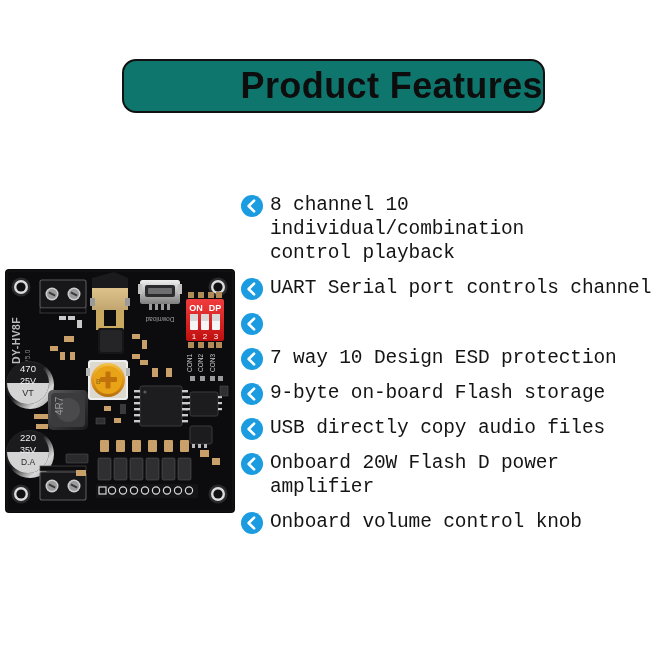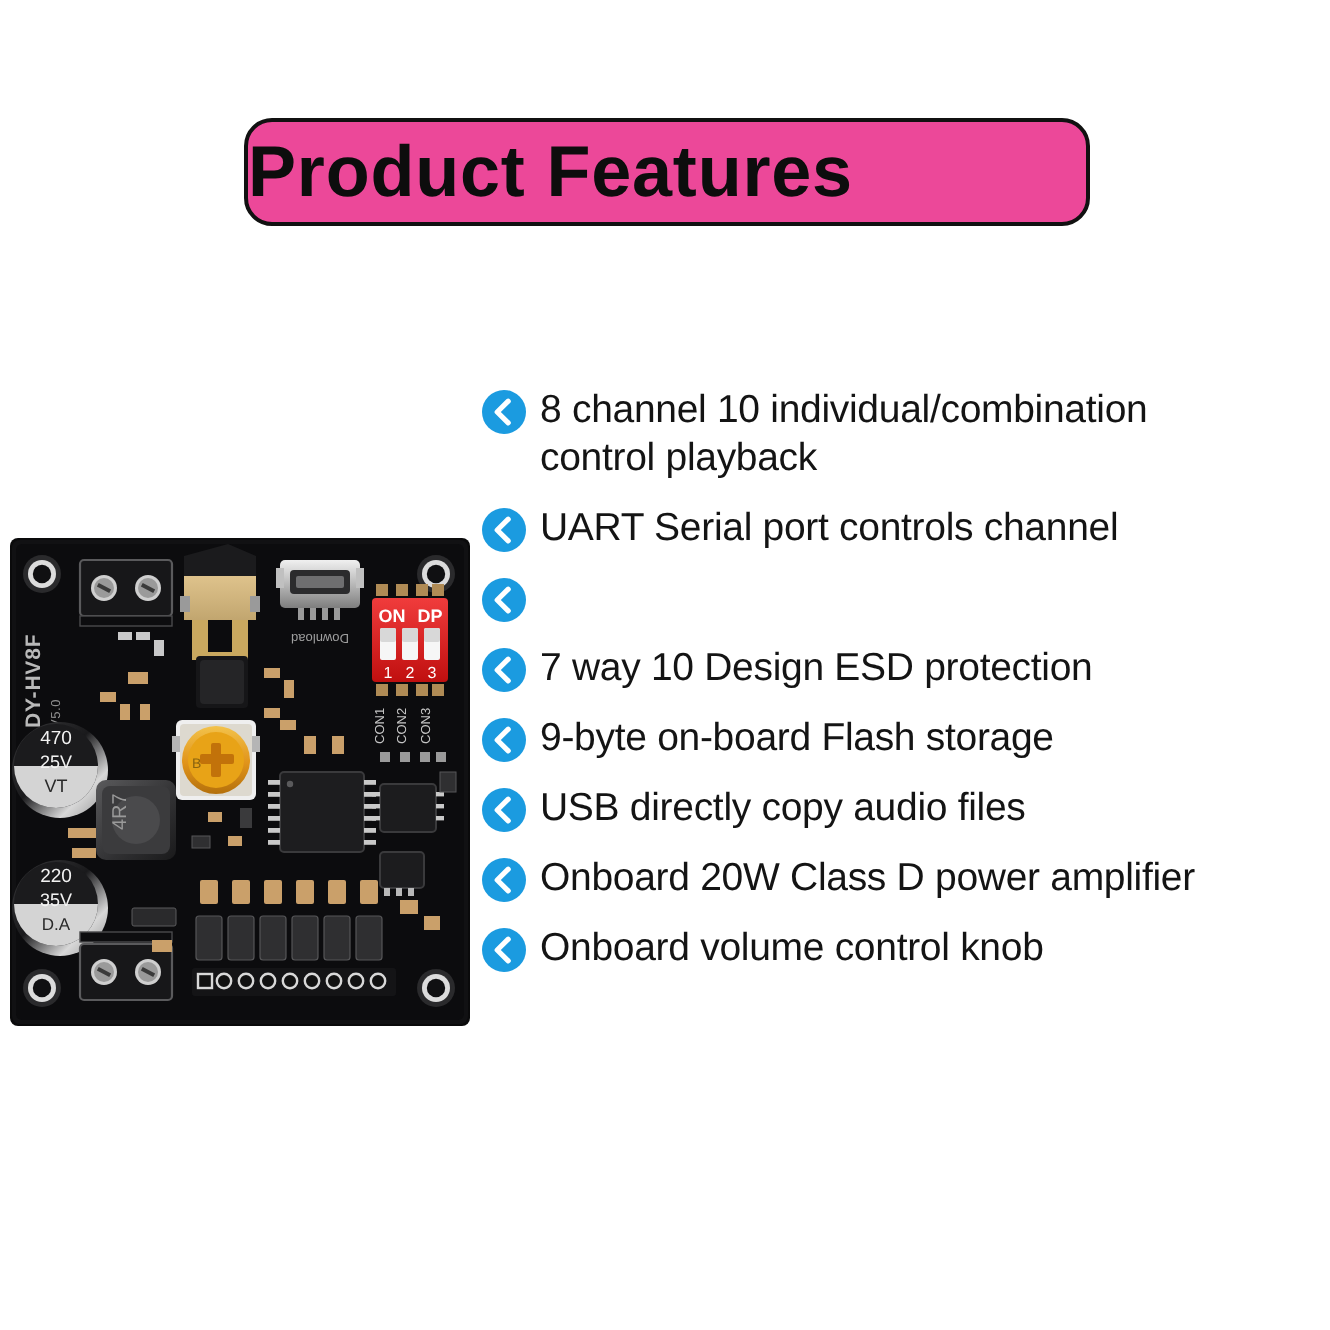--- a/index.html
+++ b/index.html
@@ -18,45 +18,46 @@
 
   
   .title-box {
     position: absolute;
     left: 122px;
     top: 59px;
     width: 423px;
     height: 54px;
     border: 2px solid #111111;
     border-radius: 14px;
-    background: #ec4899;
+    background: #0f766e;
     box-sizing: border-box;
     display: flex;
     align-items: center;
-    justify-content: flex-start;
+    justify-content: flex-end;
   }
   .title-text {
     font-size: 36px;
     font-weight: bold;
     color: #0d0d0d;
     letter-spacing: 0.4px;
     line-height: 1;
   }
 
   
   .features {
     position: absolute;
     left: 241px;
     top: 193px;
     width: 424px;
   }
   .feature-item {
     display: flex;
     align-items: flex-start;
     margin-bottom: 11px;
+    font-family: Liberation Mono, monospace;
   }
   .bullet {
     flex: 0 0 auto;
     width: 22px;
     height: 22px;
     border-radius: 50%;
     background: #1b9be0;
     position: relative;
     margin-top: 2px;
     margin-right: 7px;
@@ -424,21 +425,21 @@
     <span class="feature-text">USB directly copy audio files</span>
   </div>
 
 
   <div class="feature-item">
     <span class="bullet">
       <svg width="22" height="22" viewBox="0 0 22 22" aria-hidden="true">
         <path d="M13.1 5.6 L7.6 11 L13.1 16.4" fill="none" stroke="#ffffff" stroke-width="2.6" stroke-linecap="round" stroke-linejoin="round"></path>
       </svg>
     </span>
-    <span class="feature-text">Onboard 20W Class D power amplifier</span>
+    <span class="feature-text">Onboard 20W Flash D power amplifier</span>
   </div>
 
   <div class="feature-item">
     <span class="bullet">
       <svg width="22" height="22" viewBox="0 0 22 22" aria-hidden="true">
         <path d="M13.1 5.6 L7.6 11 L13.1 16.4" fill="none" stroke="#ffffff" stroke-width="2.6" stroke-linecap="round" stroke-linejoin="round"></path>
       </svg>
     </span>
     <span class="feature-text">Onboard volume control knob</span>
   </div>

